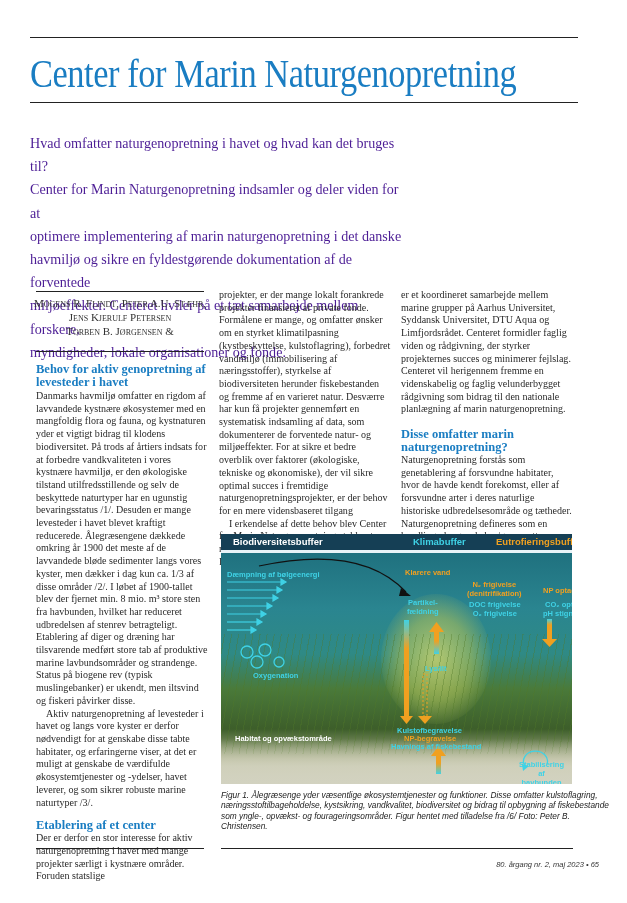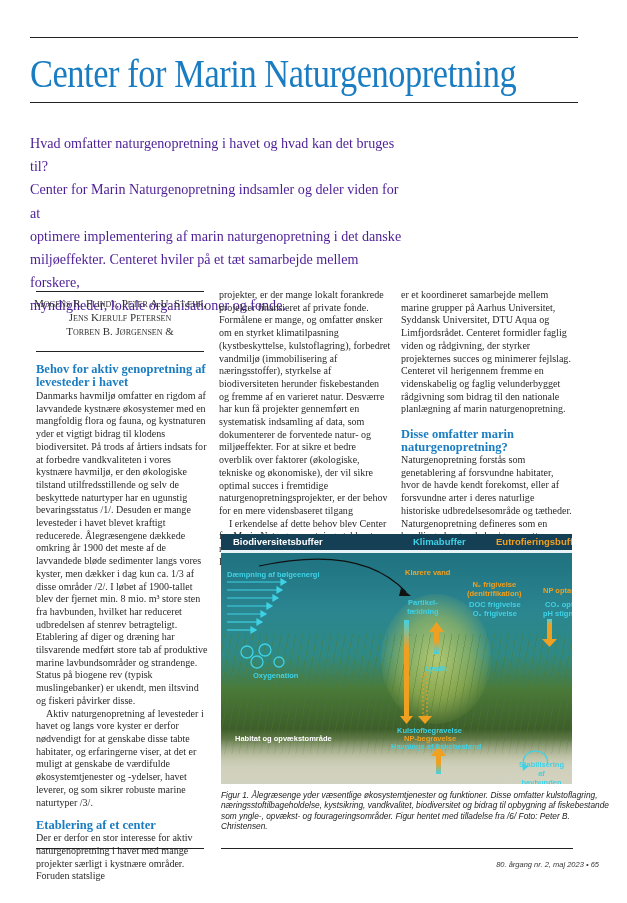--- a/index.html
+++ b/index.html
@@ -36,20 +36,21 @@
 <body>
 
 <div class="rule" style="top:37px;"></div>
 <div class="title">Center for Marin Naturgenopretning</div>
 <div class="rule" style="top:102px;"></div>
 
 <div class="lead">
   <p>Hvad omfatter naturgenopretning i havet og hvad kan det bruges til?</p>
   <p>Center for Marin Naturgenopretning indsamler og deler viden for at</p>
   <p>optimere implementering af marin naturgenopretning i det danske</p>
+  <p>havmiljø og sikre en fyldestgørende dokumentation af de forventede</p>
   <p>miljøeffekter. Centeret hviler på et tæt samarbejde mellem forskere,</p>
   <p>myndigheder, lokale organisationer og fonde.</p>
 </div>
 
 <div class="rule" style="top:291px;left:36px;width:168px;"></div>
 <div class="col authors" style="left:30px;top:296px;width:180px;">
   <div>Mogens R. Flindt, Peter A.U. Stæhr,</div>
   <div>Jens Kjerulf Petersen</div>
   <div>Torben B. Jørgensen &amp;</div>
 </div>

